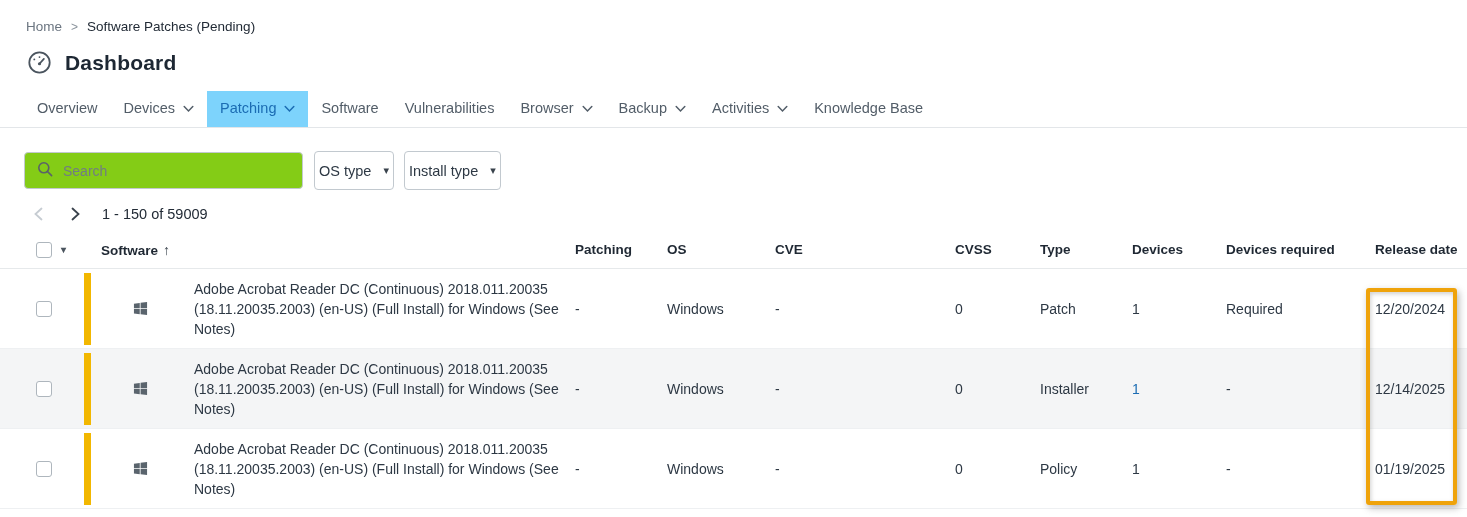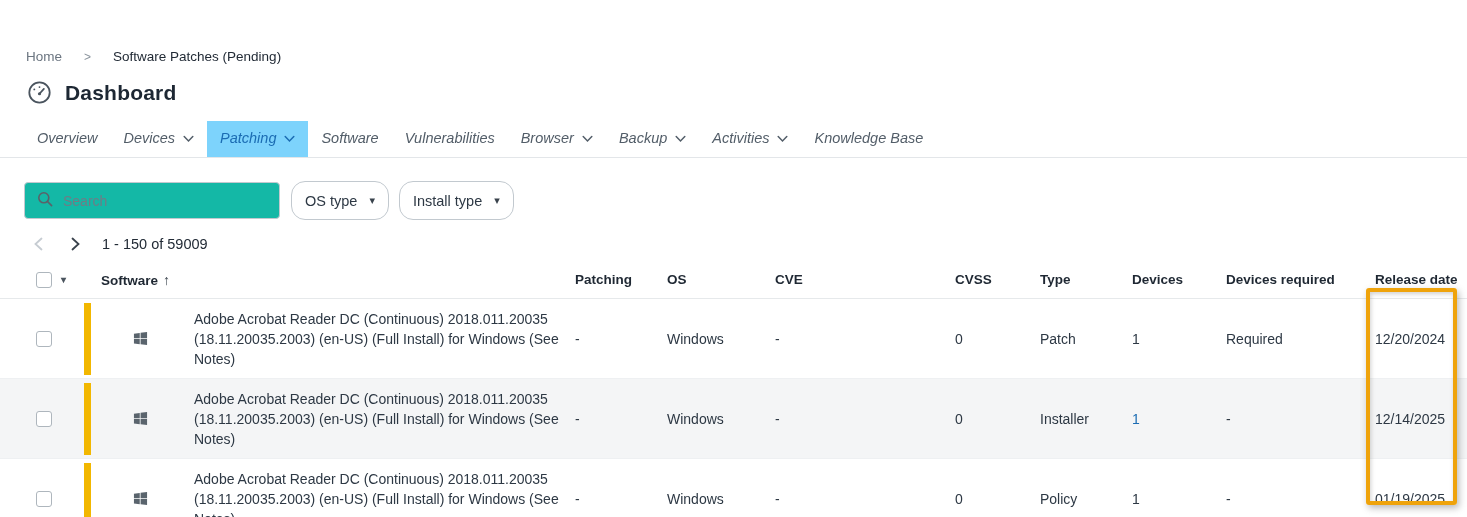--- a/index.html
+++ b/index.html
@@ -6,43 +6,43 @@
   html, body { width: 1467px; height: 517px; }
   body {
     font-family: "Liberation Sans", sans-serif;
     background: #ffffff;
     color: #2d3844;
     position: relative;
     overflow: hidden;
   }
 
   
-  .breadcrumb { padding: 19px 12px 0 26px; font-size: 13.5px; display: flex; gap: 22px; align-items: center; margin-top: 30px; }
+  .breadcrumb { padding: 19px 12px 0 26px; font-size: 13.5px; display: flex; gap: 9px; align-items: center; }
   .breadcrumb .crumb-home { color: #6b7580; }
   .breadcrumb .crumb-sep { color: #8a939c; font-size: 12px; }
   .breadcrumb .crumb-current { color: #222b36; font-weight: 400; }
 
   
   .page-header { display: flex; align-items: center; gap: 13px; padding: 16px 24px 0 27px; }
   .page-title { font-size: 21px; font-weight: 700; color: #1d2733; letter-spacing: .2px; }
   .gauge-icon svg { display: block; }
 
   
   .tabs { display: flex; align-items: stretch; margin-top: 16px; border-bottom: 1px solid #e3e6e9; padding-left: 24px; }
-  .tab { display: flex; align-items: center; gap: 8px; padding: 9px 13px 11px; font-size: 14.5px; color: #525d68; cursor: pointer; font-style: italic; }
+  .tab { display: flex; align-items: center; gap: 8px; padding: 9px 13px 11px; font-size: 14.5px; color: #525d68; cursor: pointer; }
   .tab .chev { display: flex; align-items: center; margin-top: 2px; }
   .tab.active { color: #1b6cb3; background: #7dd3fc; }
   .tab.active .chev svg path { stroke: #1b6cb3; }
 
   
   .filter-row { display: flex; align-items: center; padding: 23px 24px 0; }
-  .search-box { width: 256px; height: 37px; border: 1px solid #c2c9cf; border-radius: 4px; display: flex; align-items: center; padding: 12px 12px; gap: 10px; background: #14b8a6; }
+  .search-box { width: 279px; height: 37px; border: 1px solid #c2c9cf; border-radius: 4px; display: flex; align-items: center; padding: 12px 12px; gap: 10px; background: #84cc16; }
   .search-box input { border: none; outline: none; font-size: 14px; font-family: "Liberation Sans", sans-serif; color: #2d3844; width: 100%; background: transparent; }
   .search-box input::placeholder { color: #717b85; }
-  .dropdown-btn { height: 39px; border: 1px solid #c2c9cf; border-radius: 14px; background: #fff; display: flex; align-items: center; gap: 12px; padding: 0 13px; font-size: 14.5px; color: #2d3844; cursor: pointer; }
+  .dropdown-btn { height: 39px; border: 1px solid #c2c9cf; border-radius: 4px; background: #fff; display: flex; align-items: center; gap: 12px; padding: 0 4px; font-size: 14.5px; color: #2d3844; cursor: pointer; }
   .dropdown-btn:first-of-type { margin-left: 11px; }
   .dropdown-btn + .dropdown-btn { margin-left: 10px; }
   .caret-glyph { font-size: 11px; color: #39424c; line-height: 1; }
 
   
   .pagination { display: flex; align-items: center; padding: 16px 24px 0 32px; font-size: 14.5px; color: #222b36; text-align: right; }
   .page-chevron { display: flex; align-items: center; cursor: pointer; }
   .page-chevron.prev { margin-right: 22px; }
   .page-chevron.next { margin-right: 20px; }
   .range-text { color: #222b36; }

